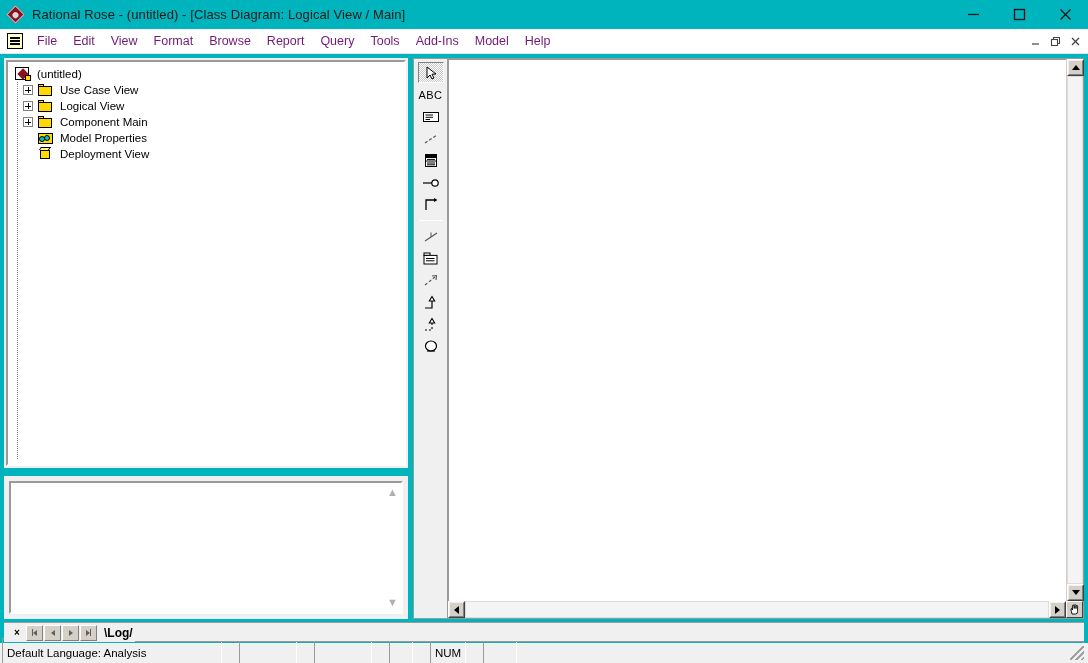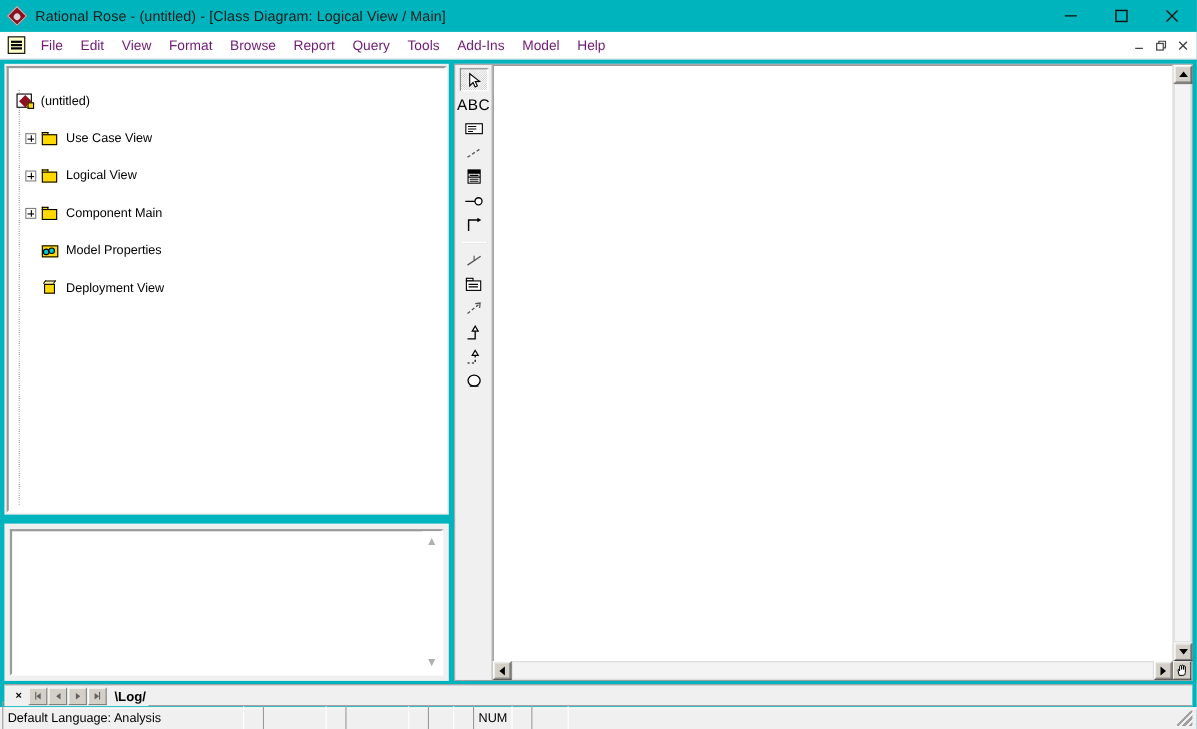--- a/index.html
+++ b/index.html
@@ -155,21 +155,21 @@
     background: #fff;
     display: flex; flex-direction: column;
     justify-content: space-between;
     align-items: center;
     padding: 4px 0;
   }
   .chev { color: #b0b0b0; font-size: 11px; line-height: 1; cursor: default; }
 
   
   .tree { font-size: 11.5px; color: #000; line-height: 16px; user-select: none; }
-  .tnode { display: flex; align-items: center; height: 16px; padding-left: 4px; white-space: nowrap; margin-top: 18px; }
+  .tnode { display: flex; align-items: center; height: 16px; padding-left: 4px; white-space: nowrap; }
   .tnode.child { padding-left: 13px; }
   .expander {
     width: 10px; height: 10px; flex: 0 0 10px;
     border: 1px solid #808080; background: #fff;
     position: relative; margin-right: 4px; cursor: default;
   }
   .expander::before {
     content: ""; position: absolute; left: 1px; right: 1px; top: 3.5px;
     height: 1px; background: #000;
   }
@@ -265,21 +265,21 @@
     background-position: 0 0, 1px 1px;
     border: 1px solid;
     border-color: #808080 #ffffff #ffffff #808080;
   }
   .tool-sep {
     width: 24px; height: 1px;
     background: #a0a0a0;
     margin: 4px 0 5px 0;
     border-bottom: 1px solid #fff;
   }
-  .tool-label { font-size: 14px; letter-spacing: 0.5px; color: #000; font-family: "Liberation Sans", sans-serif;}
+  .tool-label { font-size: 11px; letter-spacing: 0.5px; color: #000; font-family: "Liberation Sans", sans-serif;}
 
   .canvaswrap {
     flex: 1 1 auto;
     display: flex; flex-direction: column;
     min-width: 0;
   }
   .canvasrow { flex: 1 1 auto; display: flex; min-height: 0; }
   .canvas {
     flex: 1 1 auto;
     background: #ffffff;

